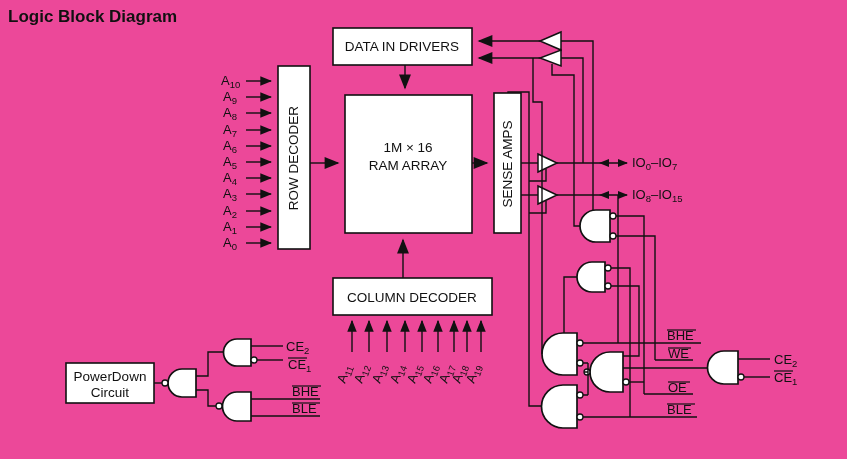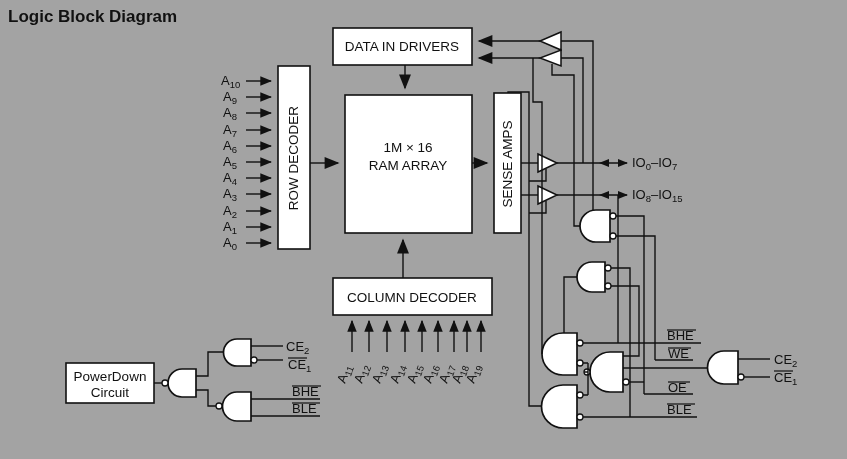--- a/index.html
+++ b/index.html
@@ -1,16 +1,16 @@
 <!DOCTYPE html>
 <html><head>
 <meta charset="utf-8">
 <style>
   html,body{margin:0;padding:0;background:#ffffff;}
-  .stage{position:relative;width:847px;height:459px;background:#a3a3a3;overflow:hidden;}
+  .stage{position:relative;width:847px;height:459px;background:#ec4899;overflow:hidden;}
   svg{display:block;}
   text{font-family:"Liberation Sans","DejaVu Sans",sans-serif;fill:#111;}
   .t-title{font-size:17px;font-weight:bold;}
   .t-block{font-size:13.5px;}
   .t-sig{font-size:13px;}
   .t-sub{font-size:9.5px;}
   .wire{stroke:#111;stroke-width:1.4;fill:none;}
   .box{stroke:#111;stroke-width:1.6;fill:#fff;}
   .gate{stroke:#111;stroke-width:1.7;fill:#fff;}
   .bub{stroke:#111;stroke-width:1.3;fill:#fff;}

